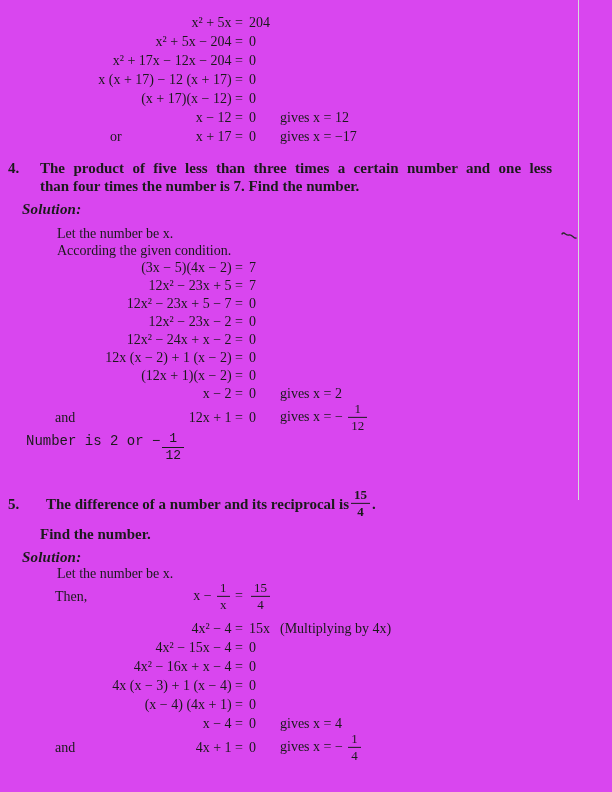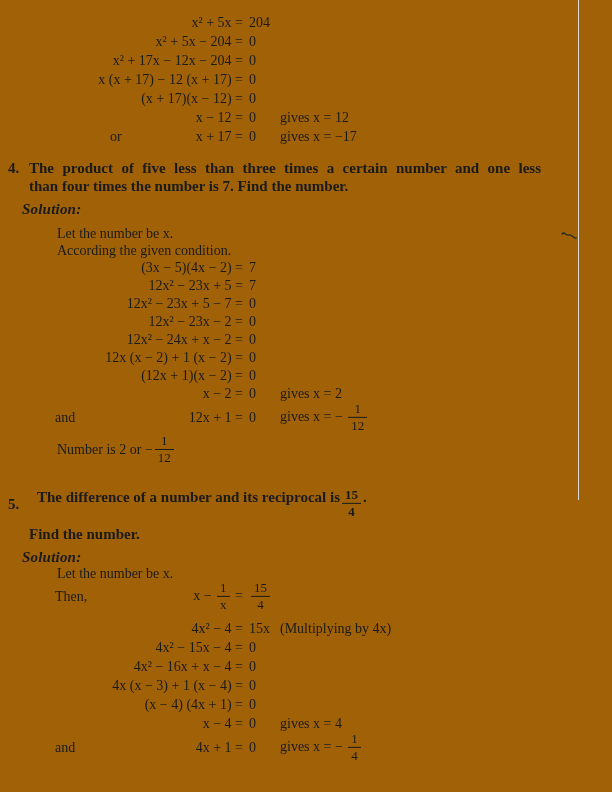--- a/index.html
+++ b/index.html
@@ -1,19 +1,19 @@
 <!DOCTYPE html>
 <html><head>
 <meta charset="utf-8">
 <style>
   html,body{margin:0;padding:0;background:#e8e8e8;}
   .page{
     position:relative;
     width:612px;height:792px;
-    background:#a16207;
+    background:#d946ef;
     font-family:"Liberation Serif","DejaVu Serif",serif;
     font-size:14px;color:#1a1a1a;
     overflow:hidden;
     margin:0 auto;
     box-sizing:border-box;
     padding-top:13px;
   }
   
   .mrow{position:relative;}
   .h19{height:19px;}
@@ -27,30 +27,30 @@
   .rhs{position:absolute;left:249px;top:50%;transform:translateY(-50%);white-space:nowrap;}
   .gives{position:absolute;left:280px;top:50%;transform:translateY(-50%);white-space:nowrap;}
   
   .frac{display:inline-block;vertical-align:middle;text-align:center;line-height:1.05;font-size:13px;margin:0 2px;position:relative;top:-1px;}
   .frac .fn{display:block;padding:0 3px 1px;border-bottom:1px solid #1a1a1a;}
   .frac .fd{display:block;padding:1px 3px 0;}
   .frac-bold{font-weight:bold;}
   
   .para{position:relative;padding-left:57px;height:17px;line-height:17px;white-space:nowrap;}
   .result{position:relative;height:19px;line-height:19px;padding-left:57px;white-space:nowrap;}
-  .result-tall{position:relative;height:34px;padding-left:57px;display:flex;align-items:center;white-space:nowrap;}
+  .result-tall{position:relative;height:34px;padding-left:26px;display:flex;align-items:flex-start;white-space:nowrap;font-family:Liberation Mono, monospace;}
   .sol{padding-left:22px;font-style:italic;font-weight:bold;font-size:15px;letter-spacing:0.2px;}
   
   .phead-line{position:relative;height:18px;line-height:18px;}
   .pnum{position:absolute;left:8px;font-weight:bold;font-size:15px;}
-  .ptxt{position:absolute;left:29px;width:512px;font-weight:bold;font-size:15px;white-space:nowrap;}
+  .ptxt{position:absolute;left:40px;width:512px;font-weight:bold;font-size:15px;white-space:nowrap;}
   .ptxt-just{text-align:justify;text-align-last:justify;white-space:normal;}
   .phead-tall{position:relative;height:30px;}
   .phead-tall .pnum{top:50%;transform:translateY(-50%);}
-  .phead-tall .ptxt-frac{position:absolute;left:37px;top:50%;transform:translateY(-50%);font-weight:bold;font-size:15px;white-space:nowrap;display:flex;}
+  .phead-tall .ptxt-frac{position:absolute;left:46px;top:50%;transform:translateY(-50%);font-weight:bold;font-size:15px;white-space:nowrap;display:flex;align-items:center;}
   
   .mt4{margin-top:4px;} .mt3{margin-top:3px;} .mt8{margin-top:8px;}
   .mt13{margin-top:13px;} .mt22{margin-top:22px;}
   .sol4{height:20px;padding-top:6px;box-sizing:content-box;}
   .hl2{height:22px;padding-top:8px;box-sizing:border-box;line-height:14px;}
   .sol5{height:21px;padding-top:8px;box-sizing:border-box;}
   .para18{height:18px;line-height:18px;}
   
   .scan-vline{position:absolute;left:578px;top:0;width:1px;height:500px;background:#d9d9d9;}
   .pen-mark{position:absolute;left:561px;top:230px;}

